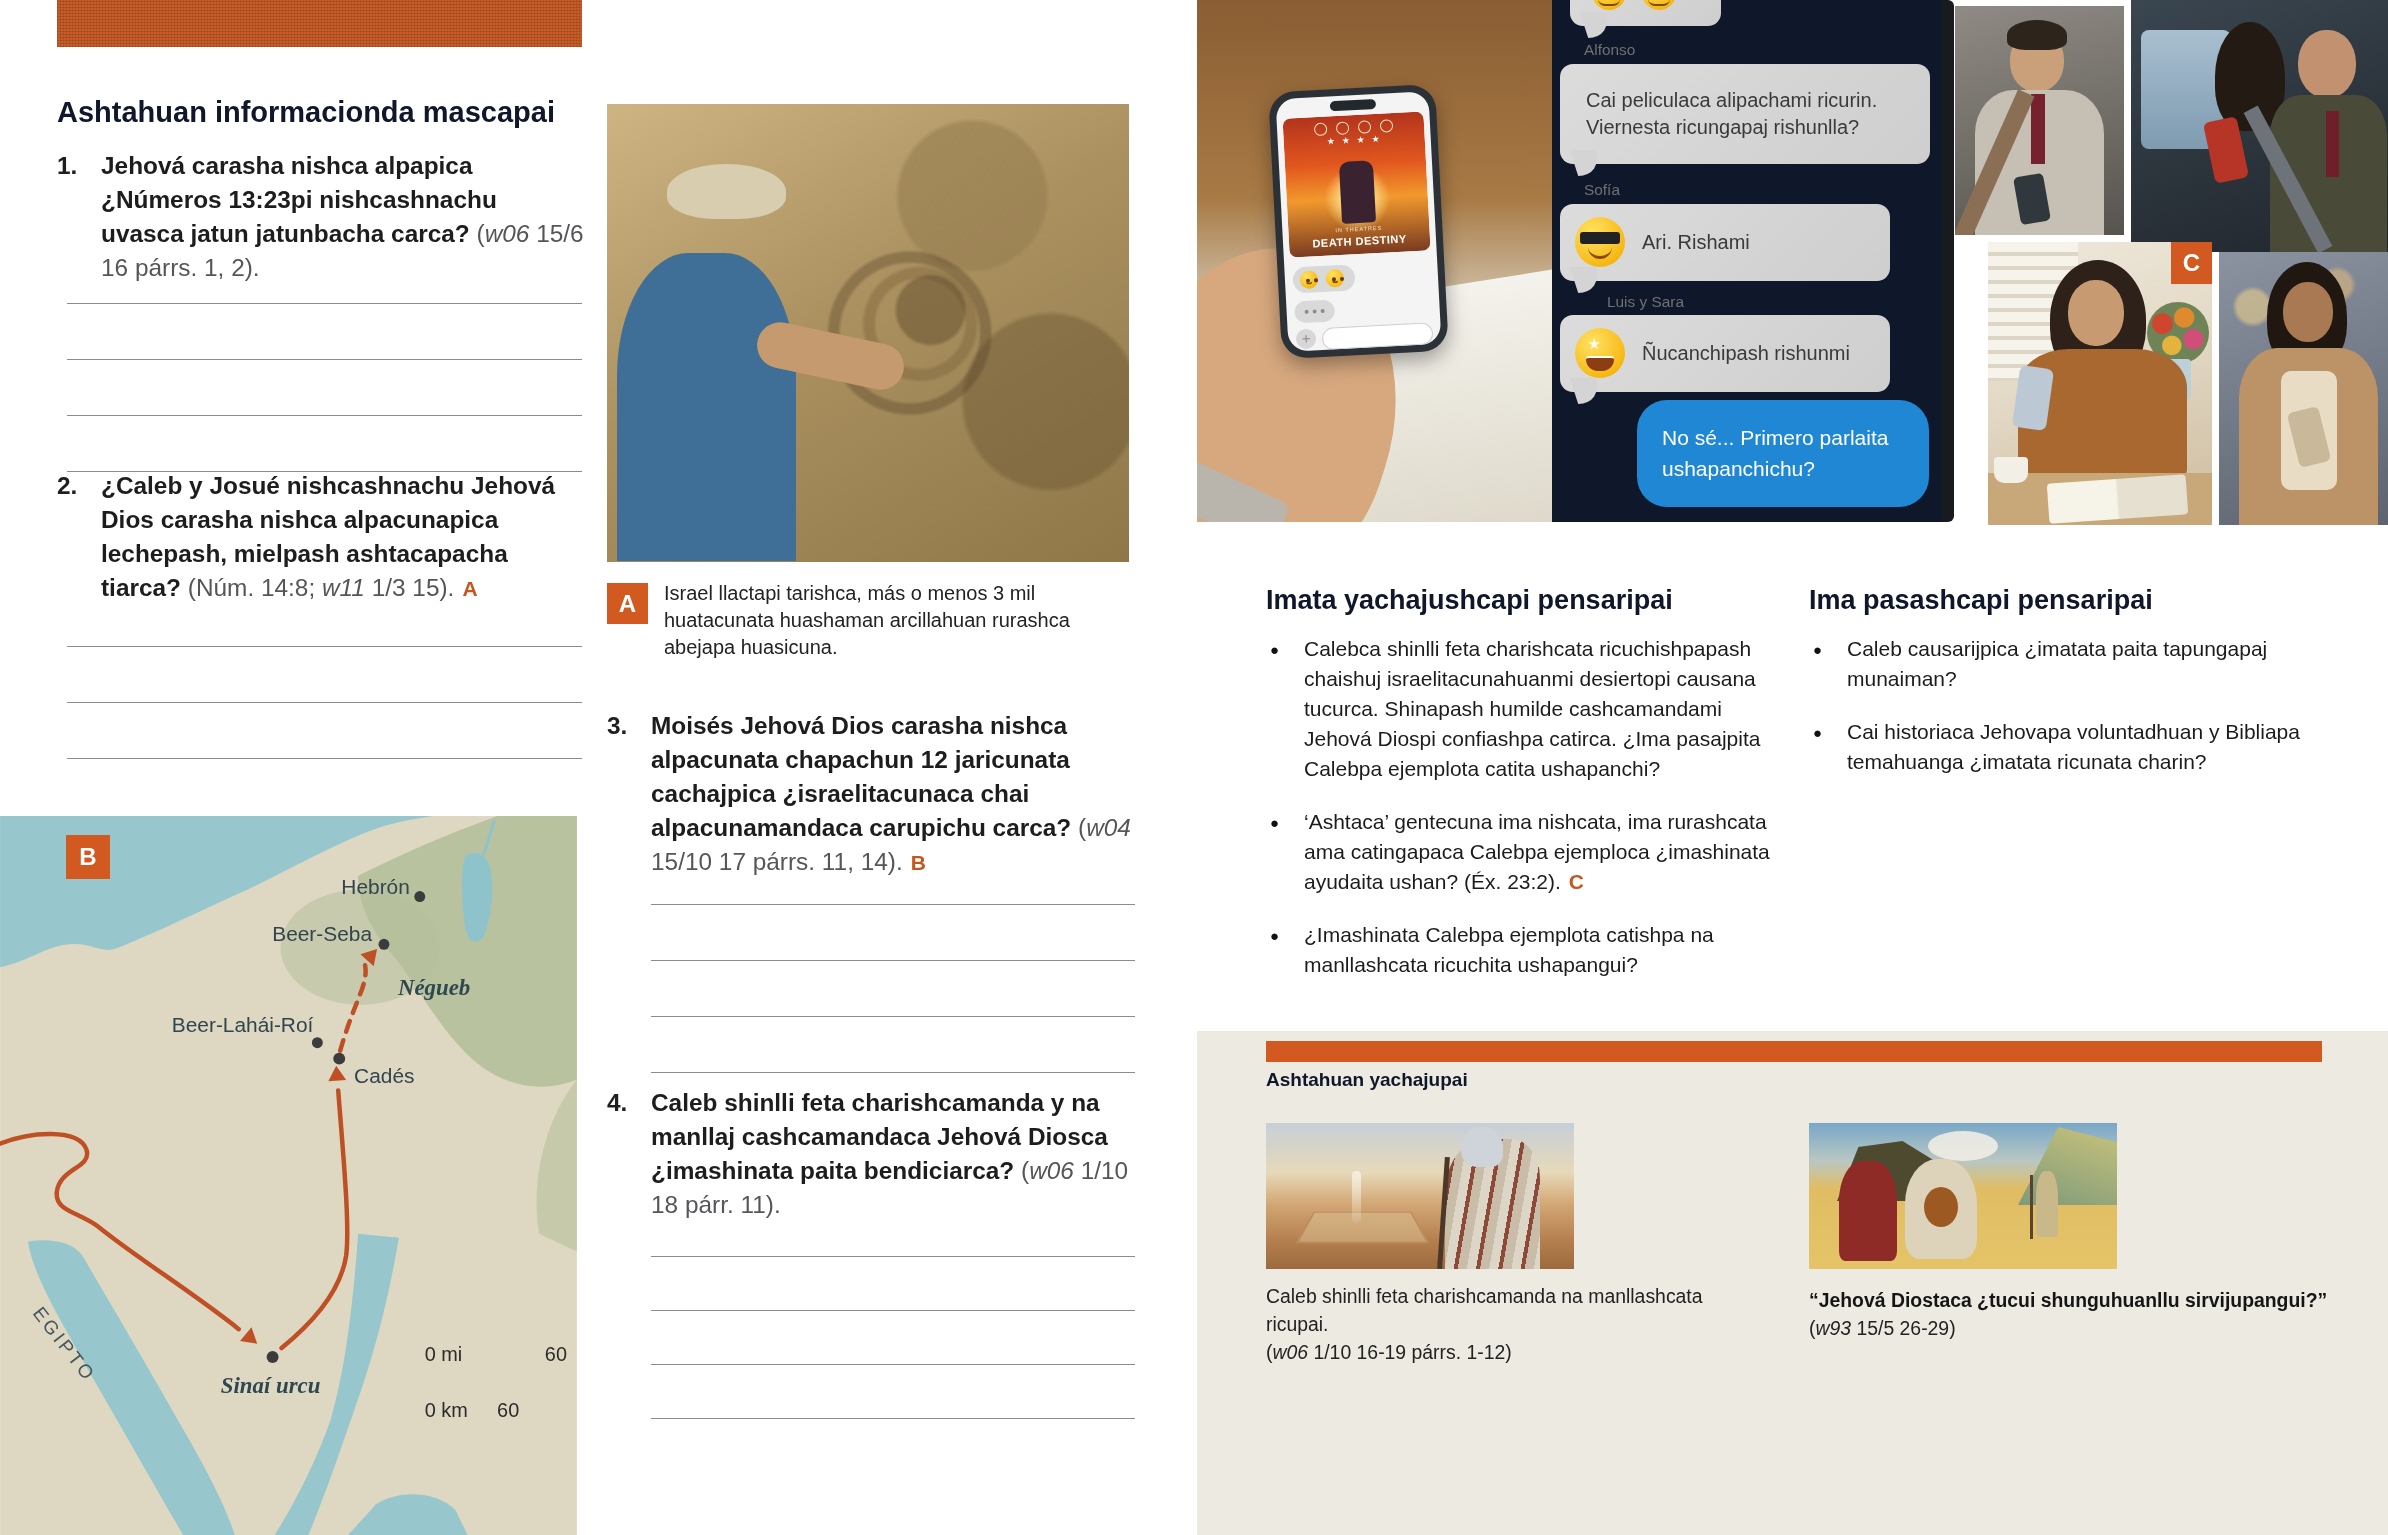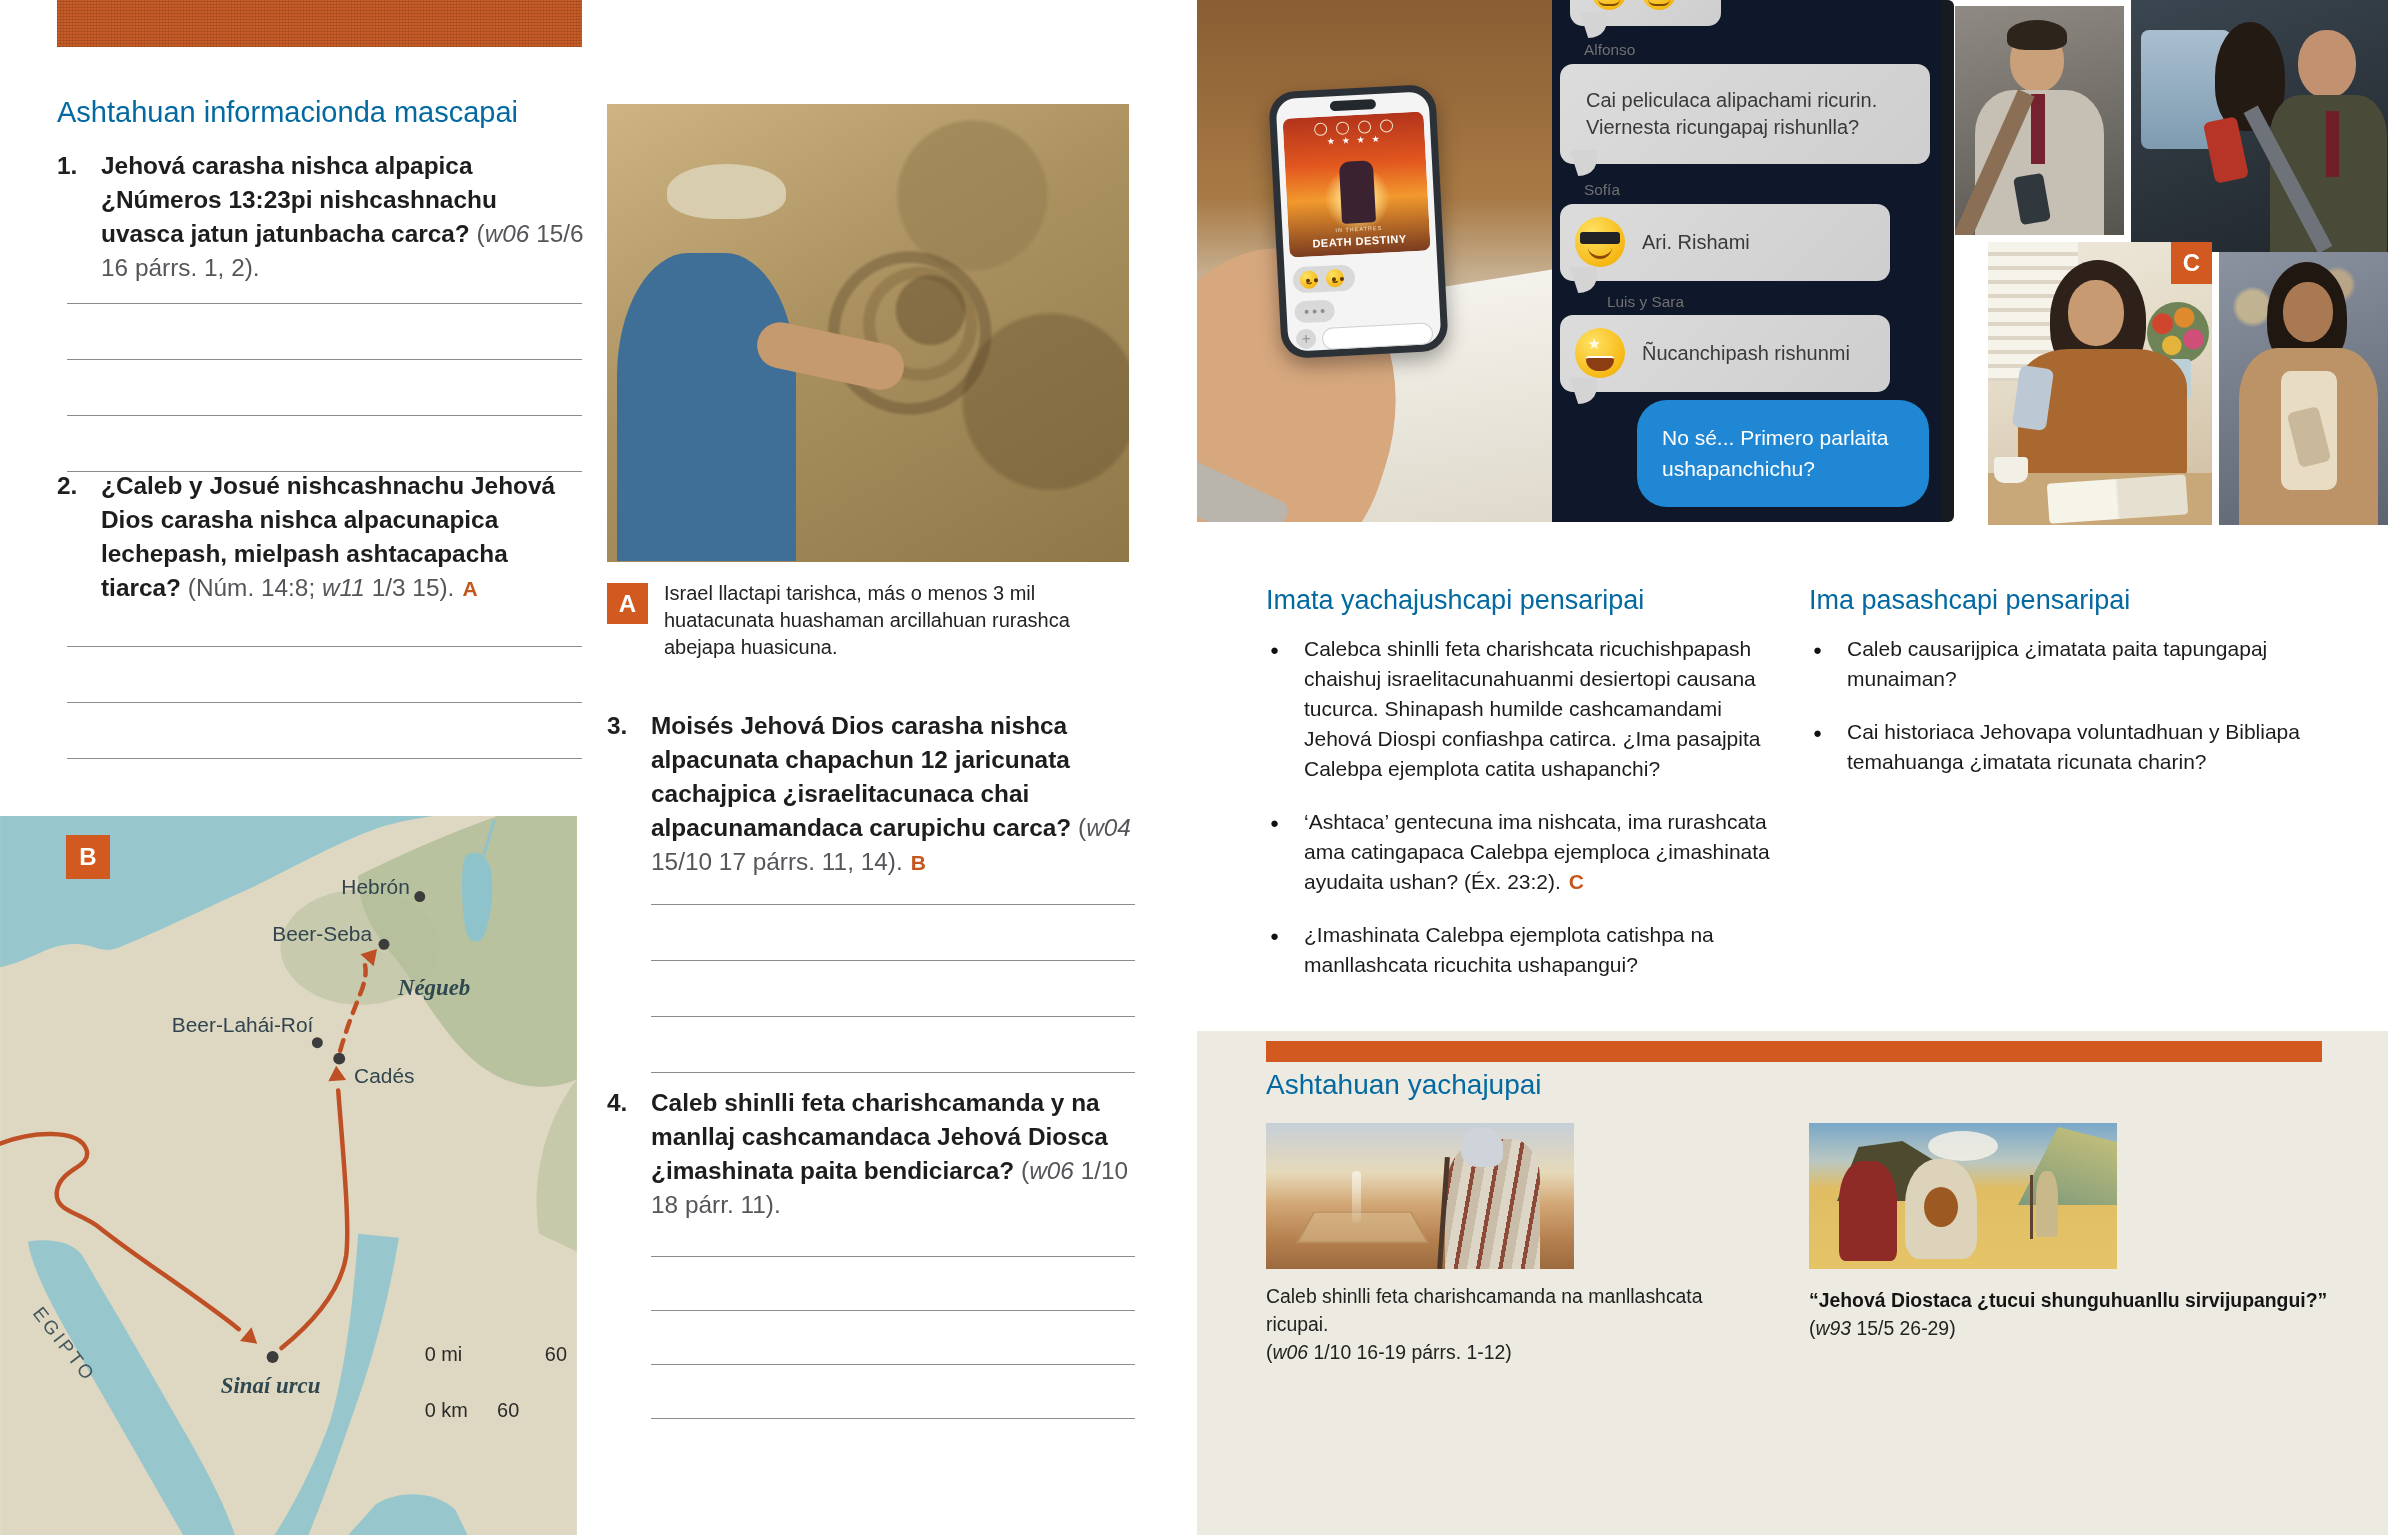--- a/index.html
+++ b/index.html
@@ -1,21 +1,21 @@
 <!DOCTYPE html>
 <html><head>
 <meta charset="utf-8">
 <style>
   html,body{margin:0;padding:0;background:#fff;}
   .canvas{position:relative;width:2388px;height:1535px;background:#ffffff;overflow:hidden;
           font-family:"Liberation Sans",sans-serif;color:#1f1f1f;}
   .abs{position:absolute;}
 
   
-  .h-orange{font-weight:normal;color:#0369a1;}
+  .h-orange{font-weight:bold;color:#0f172a;}
   .q{display:flex;align-items:flex-start;}
   .qnum{font-weight:bold;font-size:24.4px;line-height:34px;width:44px;flex:none;}
   .qtext{font-weight:bold;font-size:24.4px;line-height:34px;color:#1d1d1d;}
   .ref{font-weight:normal;color:#55565a;}
   .ref i{font-style:italic;}
   .mk{color:#c4571d;font-weight:bold;font-size:21px;padding-left:8px;}
   .lines .ln{height:55px;border-bottom:1.5px solid #8c8c8c;}
 
   
   .badge{background:#d2591f;color:#fff;font-weight:bold;font-size:24px;
@@ -335,21 +335,21 @@
     </ul>
 
     <div class="abs h-orange" style="left:612px;top:585px;width:537px;font-size:27px;">Ima pasashcapi pensaripai</div>
     <ul class="blist abs" style="left:612px;top:634px;width:522px;">
       <li><span>Caleb causarijpica ¿imatata paita tapungapaj munaiman?</span></li>
       <li><span>Cai historiaca Jehovapa voluntadhuan y Bibliapa temahuanga ¿imatata ricunata charin?</span></li>
     </ul>
 
     <div class="abs panel" style="left:0;top:1031px;width:1191px;height:504px;">
       <div class="abs" style="left:69px;top:10px;width:1056px;height:21px;background:#d2591f;"></div>
-      <div class="abs h-orange" style="left:69px;top:38px;font-size:28px;">Ashtahuan yachajupai</div>
+      <div class="abs h-orange" style="left:69px;top:38px;font-size:19px;">Ashtahuan yachajupai</div>
 
       <div class="abs ph" style="left:69px;top:92px;width:308px;height:146px;background:linear-gradient(180deg,#c6cfd8 0%,#e6d9b9 34%,#d3a876 55%,#b5804f 80%,#9c6a3e 100%);">
         <div class="abs" style="left:40px;top:78px;width:109px;height:44px;border:2px solid #b98d5e;background:rgba(222,196,150,.5);transform:perspective(119px) rotateX(50deg);"></div>
         <div class="abs" style="left:86px;top:48px;width:9px;height:52px;background:linear-gradient(180deg,rgba(245,240,225,.9),rgba(245,240,225,.1));border-radius:4px;"></div>
         <div class="abs" style="left:179px;top:16px;width:95px;height:130px;border-radius:42% 30% 0 0;background:repeating-linear-gradient(100deg,#ddd5c6 0 9px,#8d4a38 9px 13px,#c9bda9 13px 22px);"></div>
         <div class="abs" style="left:195px;top:4px;width:42px;height:40px;border-radius:50% 50% 30% 40%;background:#cfd4da;"></div>
         <div class="abs" style="left:175px;top:34px;width:5px;height:112px;background:#4c3categorie;background:#4c382a;transform:rotate(4deg);"></div>
       </div>
 
       <div class="abs ph" style="left:612px;top:92px;width:308px;height:146px;background:linear-gradient(180deg,#79a7c8 0%,#b9c7c2 26%,#e0bd63 45%,#e5c468 100%);">

